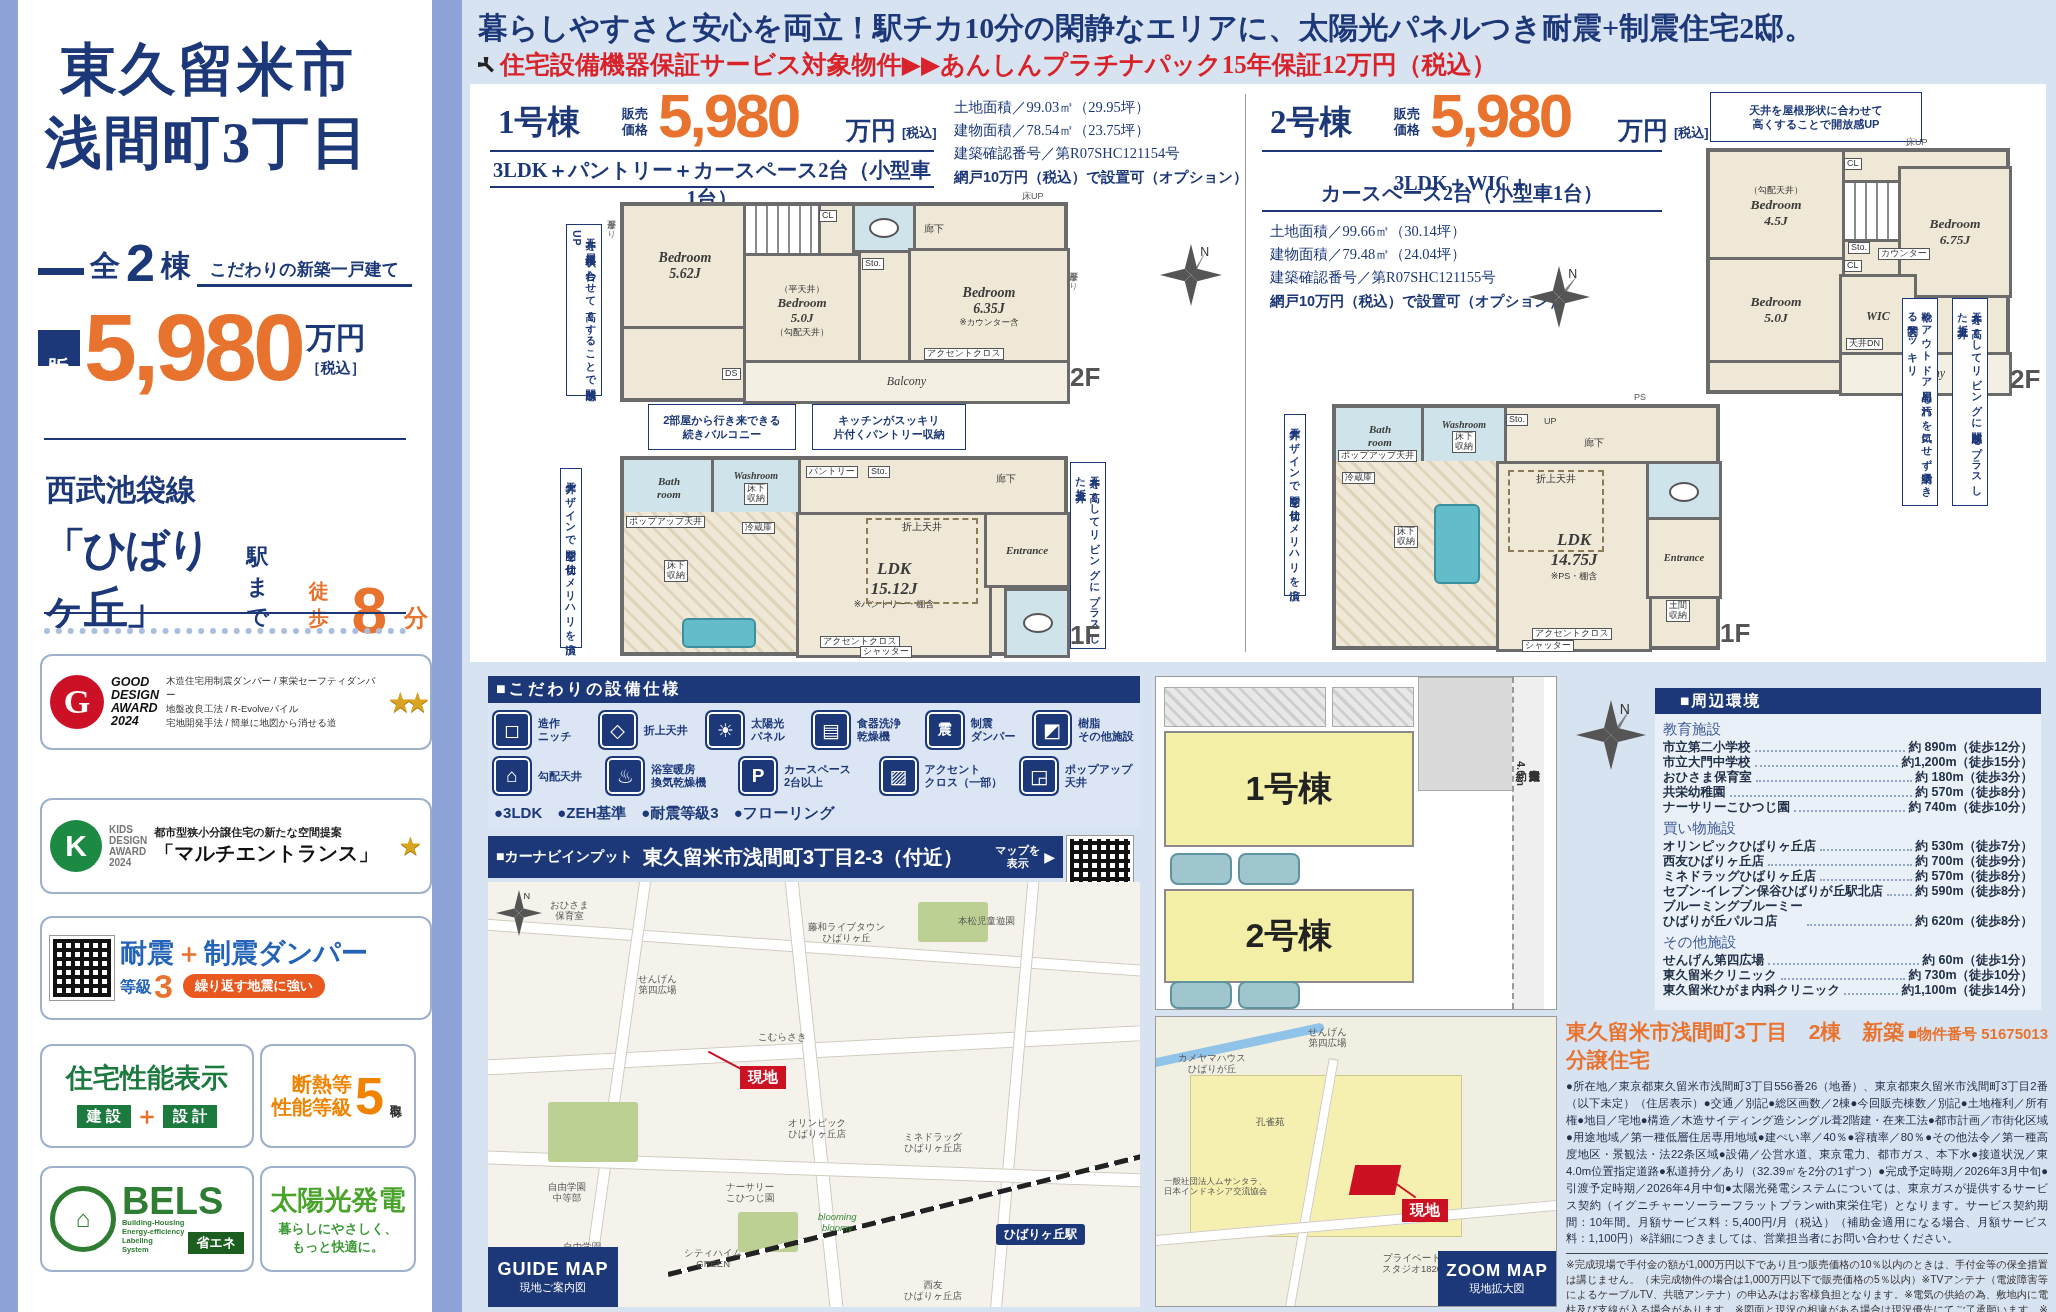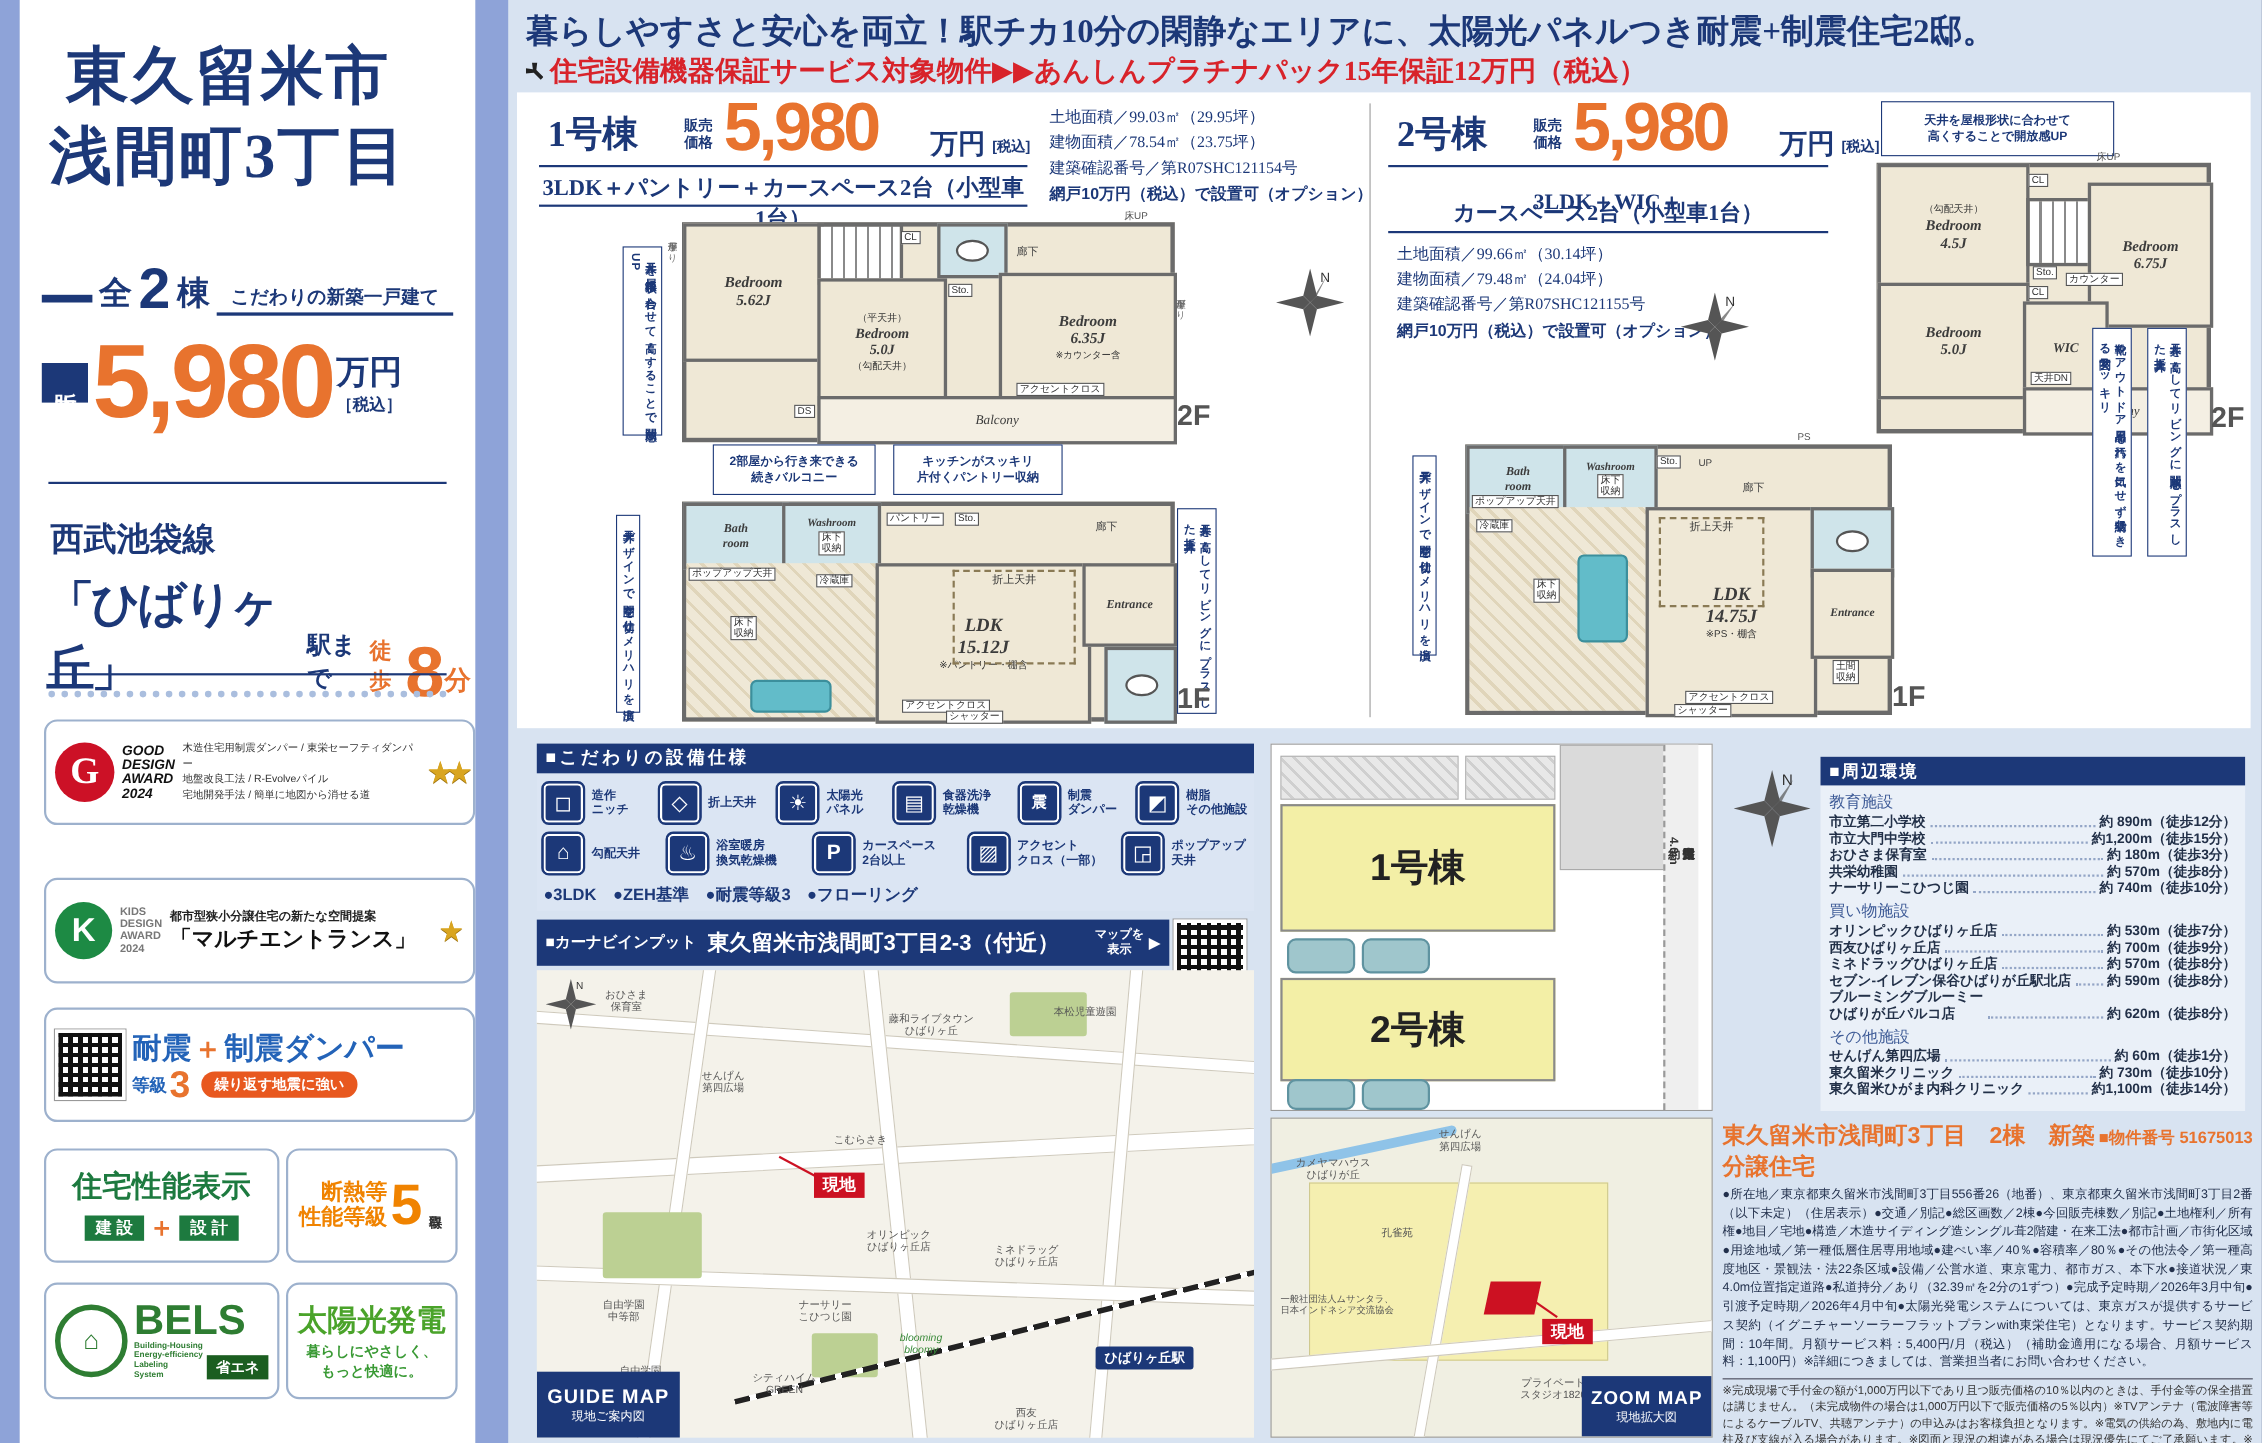--- a/index.html
+++ b/index.html
@@ -85,21 +85,21 @@
       <span style="display:flex;flex-direction:column;margin-left:4px;">
         <span class="serif nv" style="font-size:30px;font-weight:bold;">万円</span>
         <span class="nv" style="font-size:15px;font-weight:bold;">［税込］</span>
       </span>
     </div>
 
     <div class="ab" style="left:26px;top:438px;width:362px;border-top:2px solid #1c3878;"></div>
 
     <div class="ab serif nv" style="left:28px;top:470px;font-size:30px;font-weight:bold;">西武池袋線</div>
 
-    <div class="ab" style="left:24px;top:520px;width:386px;display:flex;align-items:flex-end;">
+    <div class="ab" style="left:24px;top:520px;width:386px;display:flex;align-items:flex-end;gap:17px;">
       <span class="serif nv" style="font-size:44px;font-weight:bold;letter-spacing:-3px;">「ひばりヶ丘」</span>
       <span class="nv" style="font-size:22px;font-weight:bold;margin:0 2px 6px 0;">駅まで</span>
       <span class="serif or" style="font-size:20px;font-weight:bold;margin-bottom:6px;">徒歩</span>
       <span class="or" style="font-size:64px;font-weight:bold;line-height:.85;">8</span>
       <span class="serif or" style="font-size:24px;font-weight:bold;margin-bottom:4px;">分</span>
     </div>
 
     <div class="ab" style="left:26px;top:612px;width:362px;border-top:2px solid #1c3878;"></div>
     <div class="ab" style="left:26px;top:628px;width:362px;border-top:6px dotted #aabede;"></div>
 
@@ -576,21 +576,21 @@
     <div style="position:absolute;left:236px;top:172px;width:26px;height:2px;background:#cc1122;transform:rotate(35deg);"></div>
     <div class="maplab ml" style="left:226px;top:236px;">プライベート
 スタジオ1820</div>
     <div class="mapname" style="left:282px;top:234px;width:118px;height:55px;display:flex;flex-direction:column;align-items:center;justify-content:center;">
       <span style="font-size:17px;font-weight:bold;letter-spacing:1px;">ZOOM MAP</span>
       <span style="font-size:11px;">現地拡大図</span>
     </div>
   </div>
 
   <div class="ab" style="left:1655px;top:688px;width:386px;height:322px;background:#eaf0f8;">
-    <div style="height:26px;background:#1c3878;color:#fff;display:flex;align-items:center;padding-left:8px;font-size:15.5px;font-weight:bold;letter-spacing:2px;">■周辺環境</div>
+    <div style="height:26px;background:#1c3878;color:#fff;display:flex;align-items:center;padding-left:25px;font-size:15.5px;font-weight:bold;letter-spacing:2px;">■周辺環境</div>
     <div style="padding:2px 8px 0;">
       <div class="esec">教育施設</div>
       <div class="erow">
           <span>市立第二小学校</span>
           <span class="edot"></span>
           <span class="edist">約 890m（徒歩12分）</span>
         </div>
       <div class="erow">
           <span>市立大門中学校</span>
           <span class="edot"></span>

